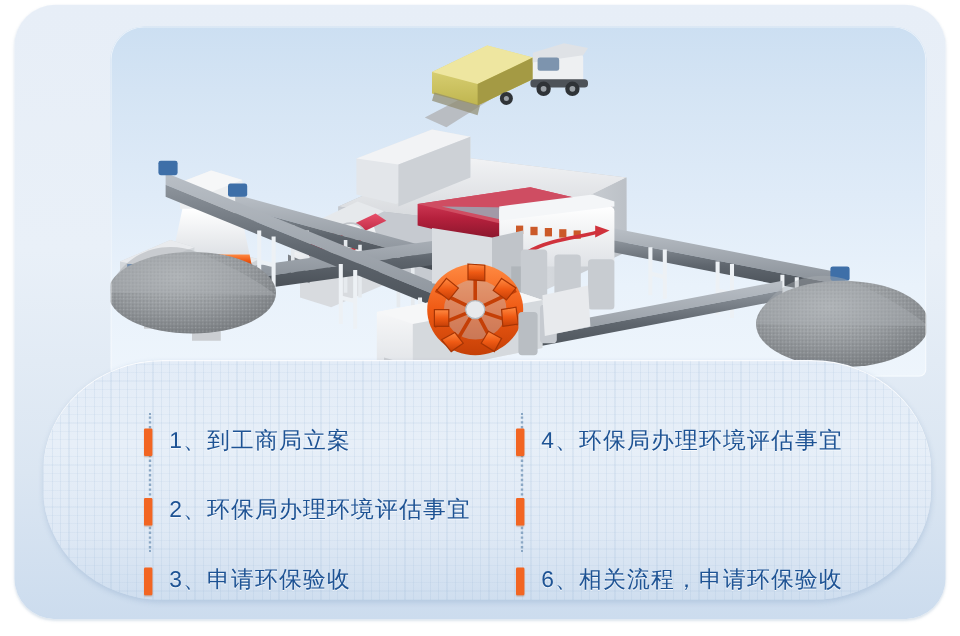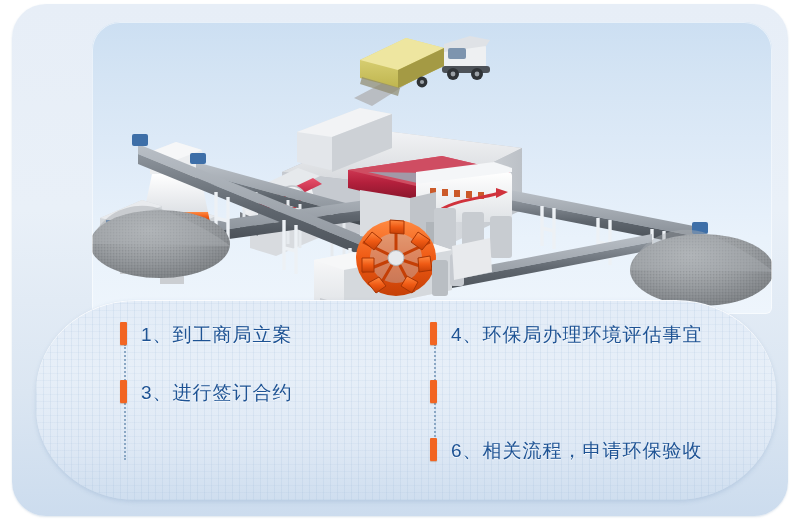--- a/index.html
+++ b/index.html
@@ -76,21 +76,21 @@
   .col{position:absolute;width:310px;}
   .col-left{left:120px;top:322px;}
   .col-right{left:430px;top:322px;}
 
   .dotline{
     position:absolute;left:4px;top:22px;width:0;height:116px;
     border-left:2px dotted #8aa7c4;
   }
 
   .step{
-    position:relative;display:flex;align-items:flex-start;height:58px;
+    position:relative;display:flex;align-items:flex-end;height:58px;
   }
   .step-mark{
     flex:0 0 auto;width:7px;height:23px;background:#f26522;border-radius:1px;
     box-shadow:0 1px 1px rgba(160,90,40,.35);
   }
   .step-text{
     margin-left:14px;
     font-size:19px;
     color:#1e5394;
     letter-spacing:1px;
@@ -329,21 +329,25 @@
 
   <div class="col col-left">
     <div class="dotline"></div>
 
     <div class="step">
       <span class="step-mark"></span>
       <span class="step-text"><span>1、</span><span>到工商局立案</span></span>
     </div>
     <div class="step">
       <span class="step-mark"></span>
-      <span class="step-text"><span>3、</span><span>进行签订合约</span></span>
+      <span class="step-text"><span>2、</span><span>环保局办理环境评估事宜</span></span>
+    </div>
+    <div class="step">
+      <span class="step-mark"></span>
+      <span class="step-text"><span>3、</span><span>申请环保验收</span></span>
     </div>
   </div>
 
   <div class="col col-right">
     <div class="dotline"></div>
 
     <div class="step">
       <span class="step-mark"></span>
       <span class="step-text"><span>4、</span><span>环保局办理环境评估事宜</span></span>
     </div>

